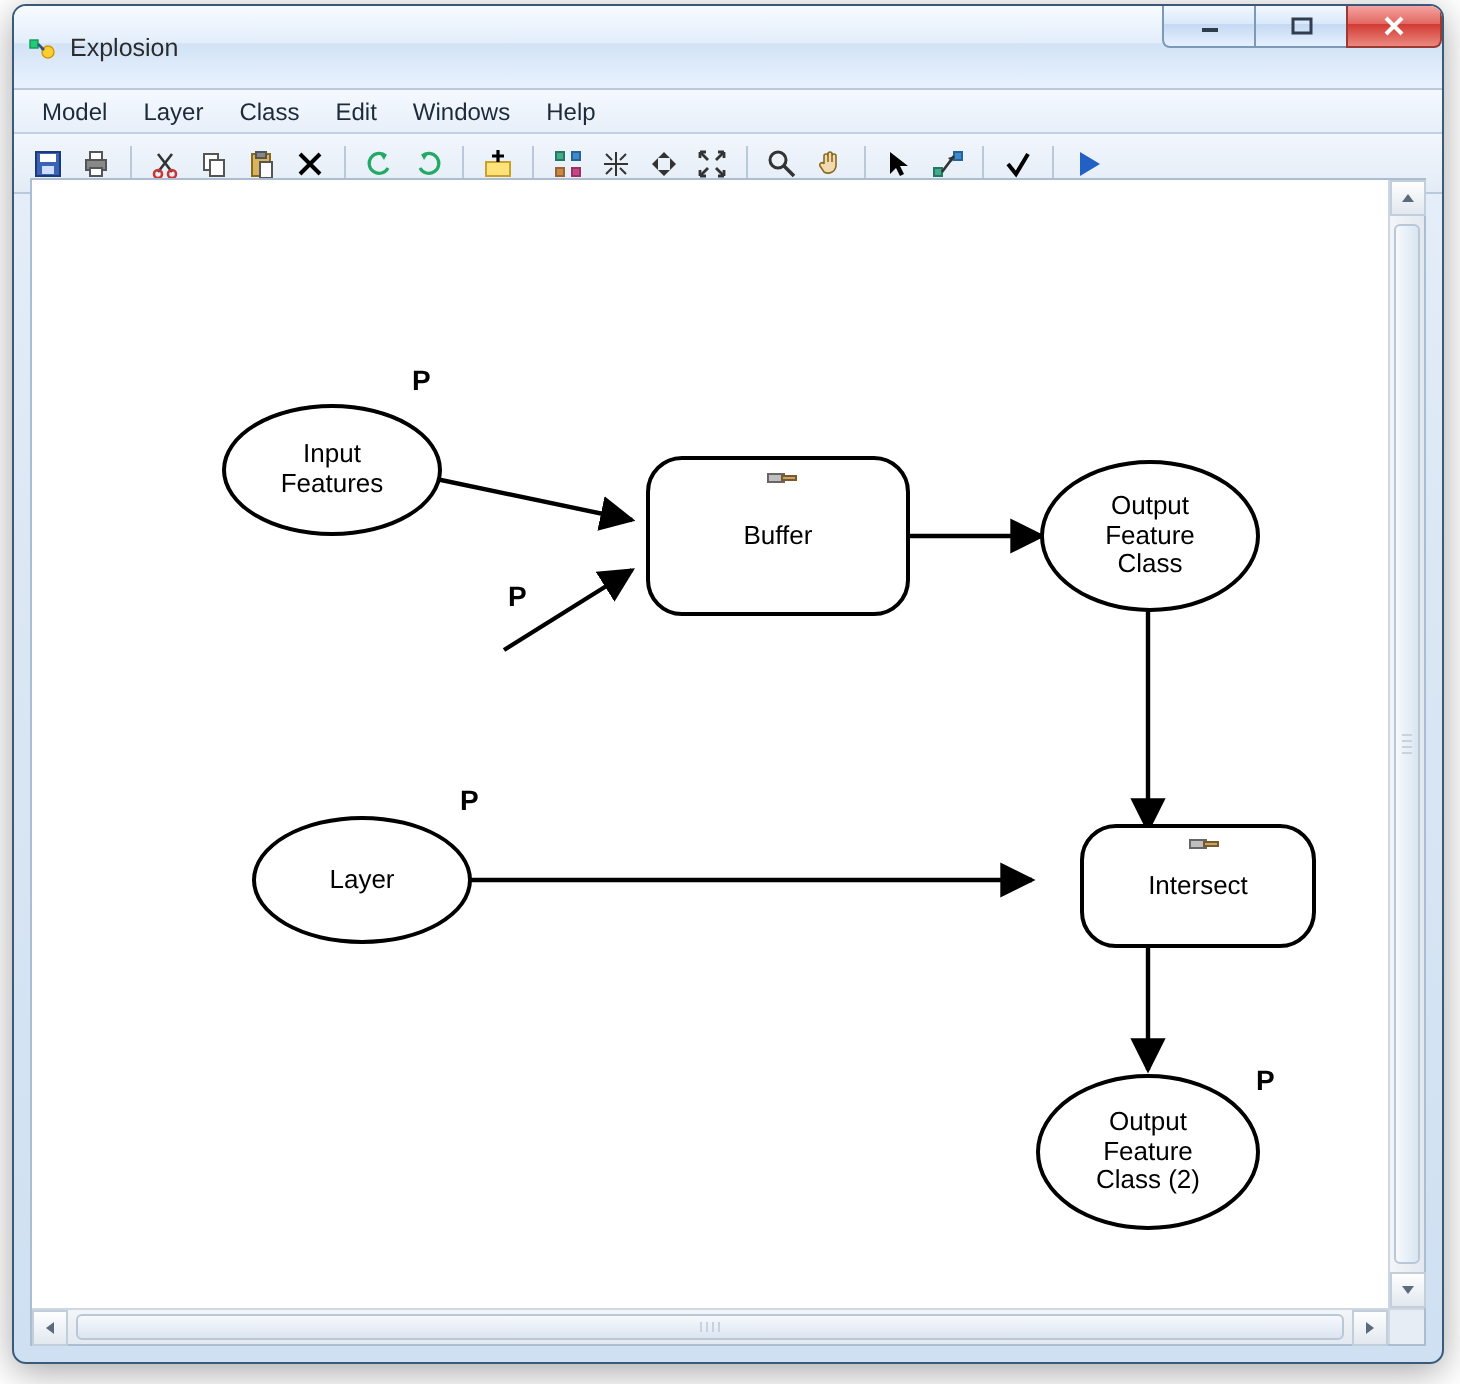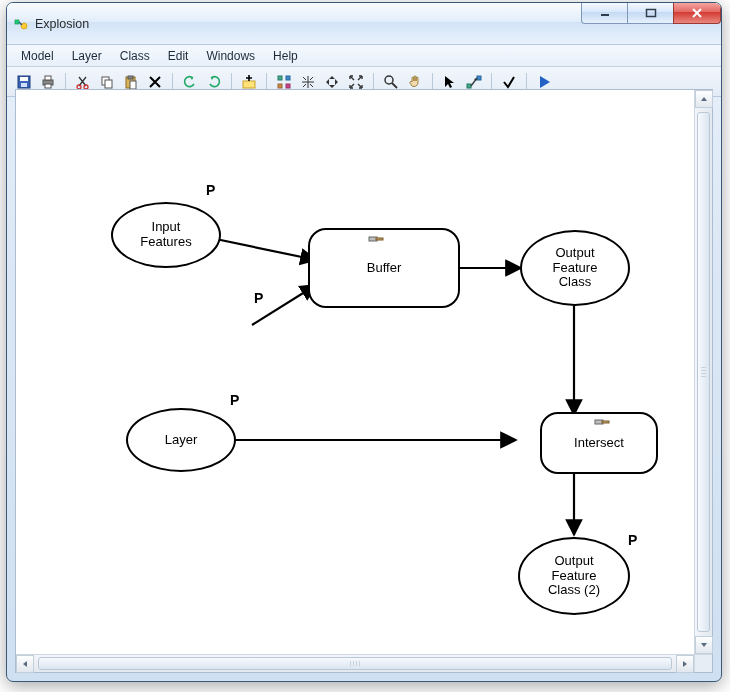--- a/index.html
+++ b/index.html
@@ -417,21 +417,21 @@
       <span class="p-label" style="left:238px; top:200px;">P</span>
       <span class="p-label" style="left:214px; top:302px;">P</span>
       <span class="p-label" style="left:612px; top:442px;">P</span>
 
       <div class="node ellipse" style="left:95px;  top:112px; width:110px; height:66px;">
         <span style="white-space:pre-line;">Input
 Features</span>
       </div>
 
 
-      <div class="node rect" style="left:292px; top:138px; width:152px; height:80px;">
+      <div class="node rect" style="left:307px; top:138px; width:132px; height:80px;">
         <span class="hammer" style="top:6px; left:58px;">
           <svg viewBox="0 0 16 12" width="16" height="12">
               <rect x="1" y="1" width="8" height="4" fill="#bfbfbf" stroke="#666"></rect>
               <rect x="8" y="2" width="7" height="2" fill="#c9a46a" stroke="#7a5a2a"></rect>
             </svg>
         </span>
         <span>Buffer</span>
       </div>
 
       <div class="node ellipse" style="left:504px; top:140px; width:110px; height:76px;">

